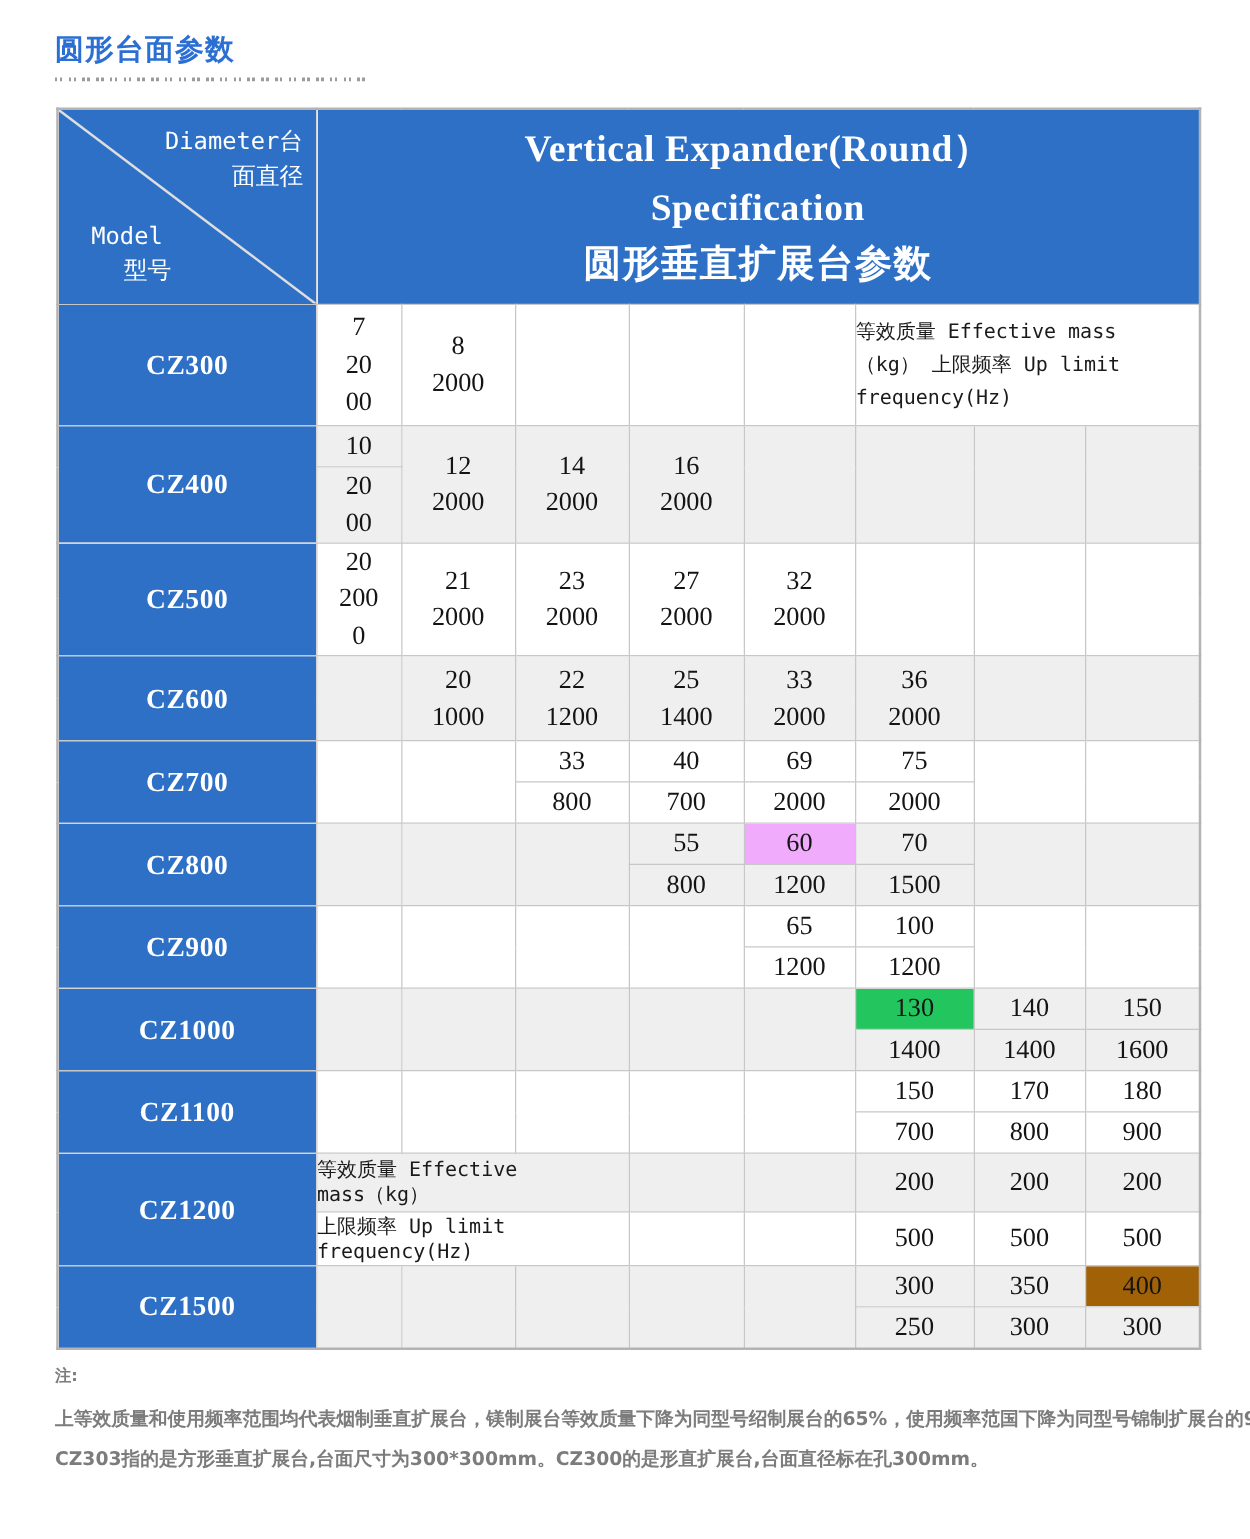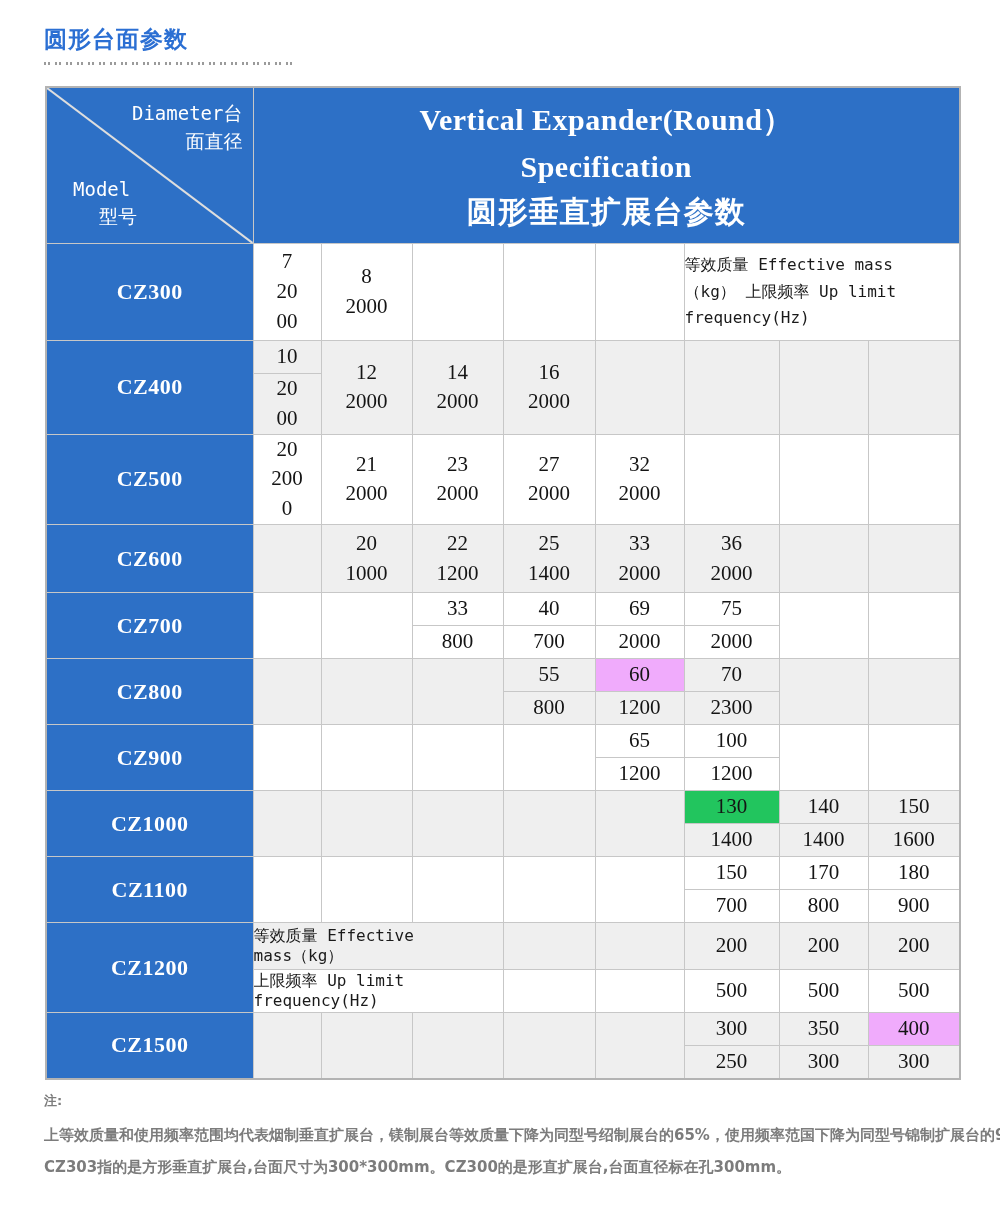--- a/index.html
+++ b/index.html
@@ -214,21 +214,21 @@
           <td rowspan="2" style="background: rgb(239, 239, 239);"></td>
           <td class="num" style="background: rgb(239, 239, 239);">55</td>
           <td class="num" style="background: #f0abfc;">60</td>
           <td class="num" style="background: rgb(239, 239, 239);">70</td>
           <td rowspan="2" style="background: rgb(239, 239, 239);"></td>
           <td rowspan="2" style="background: rgb(239, 239, 239);"></td>
         </tr>
         <tr style="height: 33px;">
           <td class="num" style="background: rgb(239, 239, 239);">800</td>
           <td class="num" style="background: rgb(239, 239, 239);">1200</td>
-          <td class="num" style="background: rgb(239, 239, 239);">2300</td>
+          <td class="num" style="background: rgb(239, 239, 239);">1500</td>
         </tr>
         <tr style="height: 33px;">
           <td rowspan="2" class="model">CZ900</td>
           <td rowspan="2" style="background: rgb(255, 255, 255);"></td>
           <td rowspan="2" style="background: rgb(255, 255, 255);"></td>
           <td rowspan="2" style="background: rgb(255, 255, 255);"></td>
           <td rowspan="2" style="background: rgb(255, 255, 255);"></td>
           <td class="num" style="background: rgb(255, 255, 255);">65</td>
           <td class="num" style="background: rgb(255, 255, 255);">100</td>
           <td rowspan="2" style="background: rgb(255, 255, 255);"></td>
@@ -291,21 +291,21 @@
         </tr>
         <tr style="height: 33px;">
           <td rowspan="2" class="model">CZ1500</td>
           <td rowspan="2" style="background: rgb(239, 239, 239);"></td>
           <td rowspan="2" style="background: rgb(239, 239, 239);"></td>
           <td rowspan="2" style="background: rgb(239, 239, 239);"></td>
           <td rowspan="2" style="background: rgb(239, 239, 239);"></td>
           <td rowspan="2" style="background: rgb(239, 239, 239);"></td>
           <td class="num" style="background: rgb(239, 239, 239);">300</td>
           <td class="num" style="background: rgb(239, 239, 239);">350</td>
-          <td class="num" style="background: #f0abfc;">400</td>
+          <td class="num" style="background: #a16207;">400</td>
         </tr>
         <tr style="height: 33px;">
           <td class="num" style="background: rgb(239, 239, 239);">250</td>
           <td class="num" style="background: rgb(239, 239, 239);">300</td>
           <td class="num" style="background: rgb(239, 239, 239);">300</td>
         </tr>
       </tbody>
   </table>
 
   <div class="notes">

